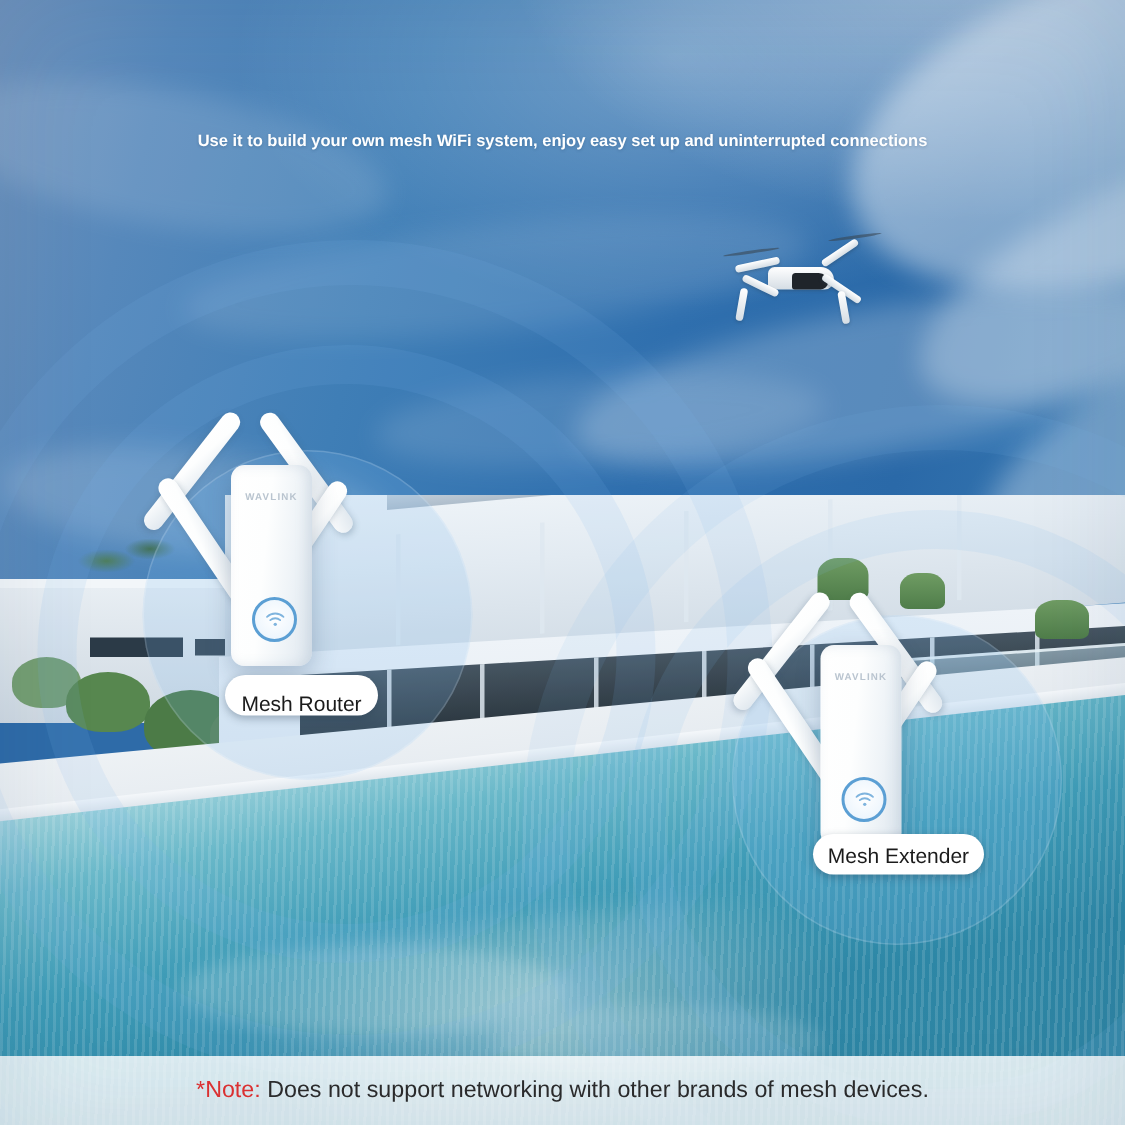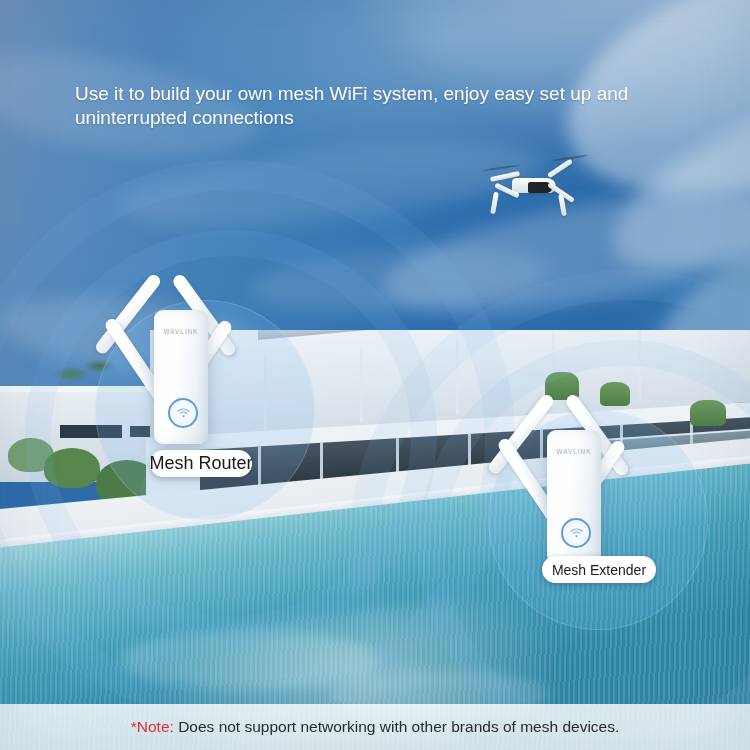--- a/index.html
+++ b/index.html
@@ -132,22 +132,22 @@
   .drone{position:absolute;}
   .dr-part{position:absolute;background:linear-gradient(180deg,#ffffff,#d5dde4);border-radius:3px;
      box-shadow:0 1px 2px rgba(40,60,80,.3);}
   .dr-dark{position:absolute;background:#1f242a;border-radius:3px;}
   .dr-blade{position:absolute;background:rgba(55,65,75,.55);border-radius:50%;height:2px;}
 
   
   .headline{position:absolute;left:0;top:22px;width:750px;text-align:center;
     color:#ffffff;font-size:33px;font-weight:700;letter-spacing:.2px;
     text-shadow:0 1px 3px rgba(20,50,85,.28);}
-  .subtitle{position:absolute;left:75px;top:82px;width:600px;
-    color:#ffffff;font-size:19px;line-height:24px;font-weight:400;
+  .subtitle{position:absolute;left:75px;top:82px;width:600px;text-align:center;
+    color:#ffffff;font-size:11px;line-height:24px;font-weight:700;
     text-shadow:0 1px 2px rgba(20,50,85,.25);}
 
   
   .notebar{position:absolute;left:0;bottom:0;width:750px;height:46px;
     background:rgba(255,255,255,.82);
     display:flex;align-items:center;justify-content:center;}
   .note-text{font-size:15.5px;color:#2b2b2b;}
   .note-star{color:#e03131;}
 
   .vignette{position:absolute;left:0;top:0;width:750px;height:750px;pointer-events:none;
@@ -277,21 +277,21 @@
       <div class="led" style="left:14px;top:88px;width:26px;height:26px;">
         <svg width="13" height="10" viewBox="0 0 13 10" aria-hidden="true">
           <path d="M1 3.2 A8 8 0 0 1 12 3.2" stroke="#7fb4de" stroke-width="1.2" fill="none" stroke-linecap="round"></path>
           <path d="M3.2 5.4 A5 5 0 0 1 9.8 5.4" stroke="#7fb4de" stroke-width="1.2" fill="none" stroke-linecap="round"></path>
           <circle cx="6.5" cy="8.2" r="1.1" fill="#7fb4de"></circle>
         </svg>
       </div>
     </div>
   </div>
 
-  <div class="pill" style="left:150px;top:450px;width:102px;height:27px;font-size:18px;">
+  <div class="pill" style="left:150px;top:450px;width:102px;height:27px;font-size:14px;align-items:flex-end;">
     <span>Mesh Router</span>
   </div>
 
   <div class="device" style="left:489px;top:374px;width:220px;height:210px;">
     <div class="ant" style="left:-4px;top:2px;width:13px;height:96px;transform:rotate(38deg);transform-origin:50% 100%;"></div>
     <div class="ant" style="left:130px;top:4px;width:13px;height:96px;transform:rotate(-36deg);transform-origin:50% 100%;"></div>
     <div class="ant" style="left:6px;top:66px;width:13px;height:100px;transform:rotate(-34deg);transform-origin:50% 0%;"></div>
     <div class="ant" style="left:126px;top:68px;width:13px;height:100px;transform:rotate(34deg);transform-origin:50% 0%;"></div>
     <div class="body" style="left:58px;top:56px;width:54px;height:134px;">
       <div class="logo" style="top:18px;font-size:6.5px;">WAVLINK</div>

